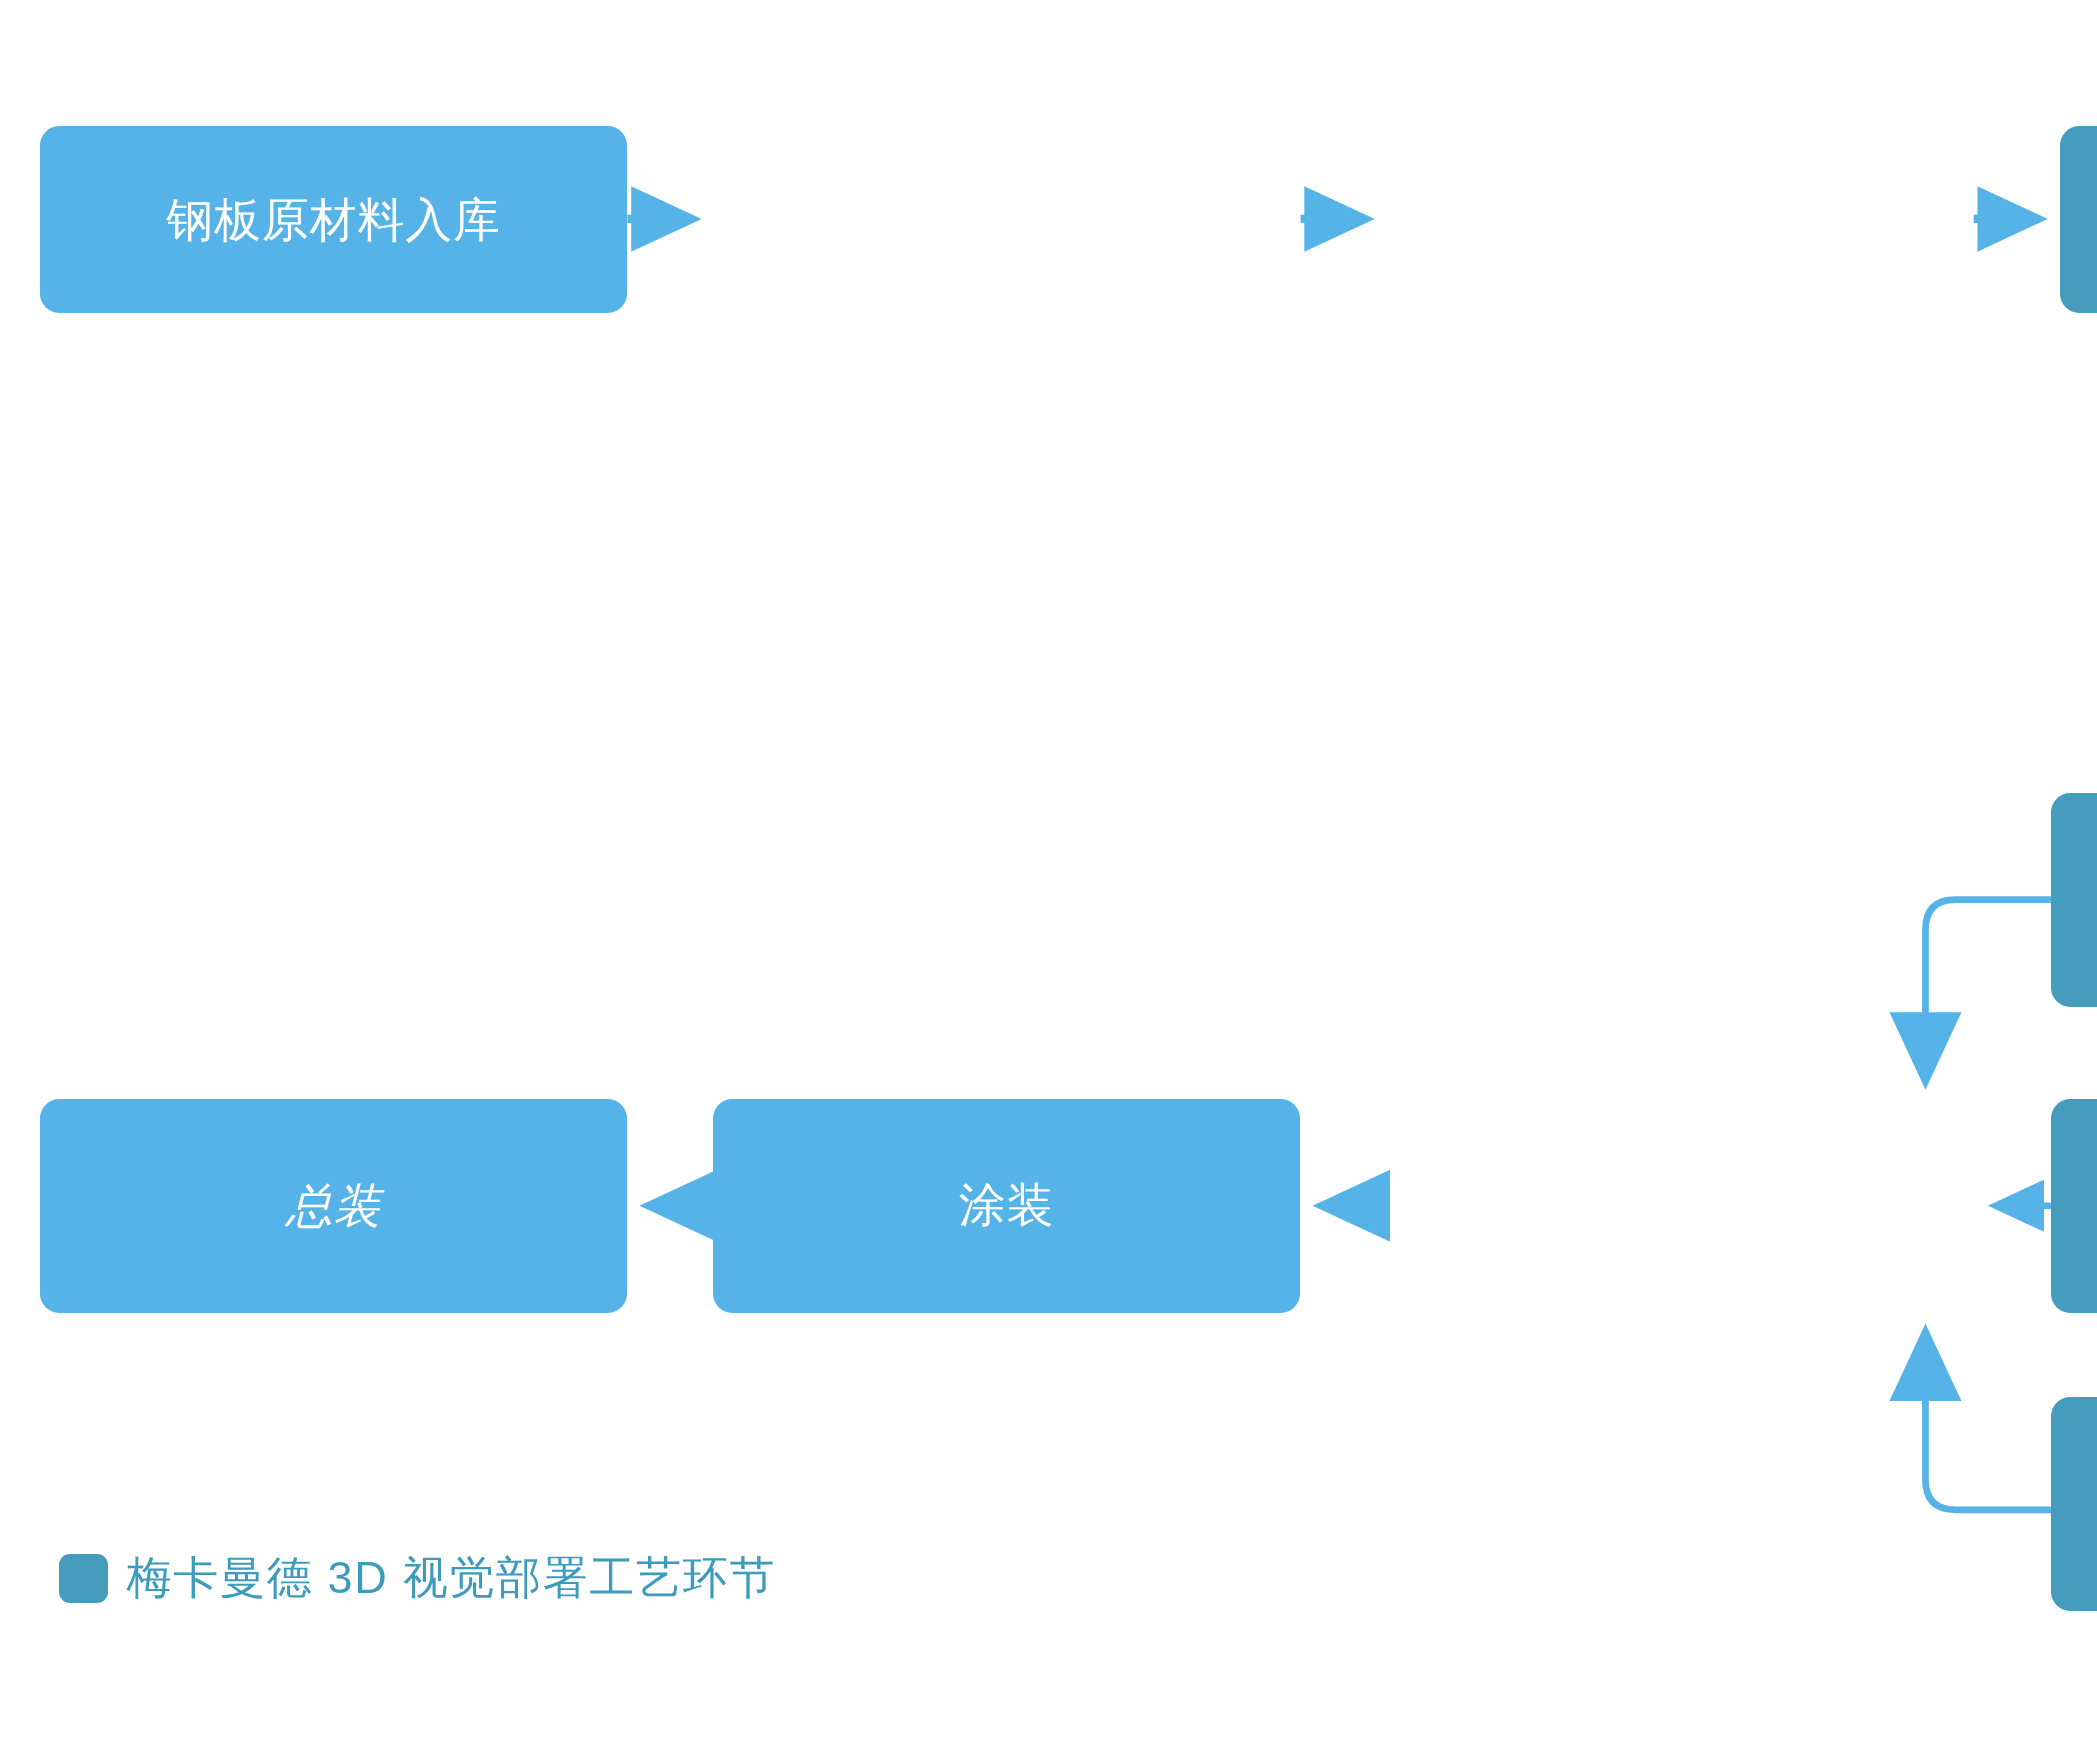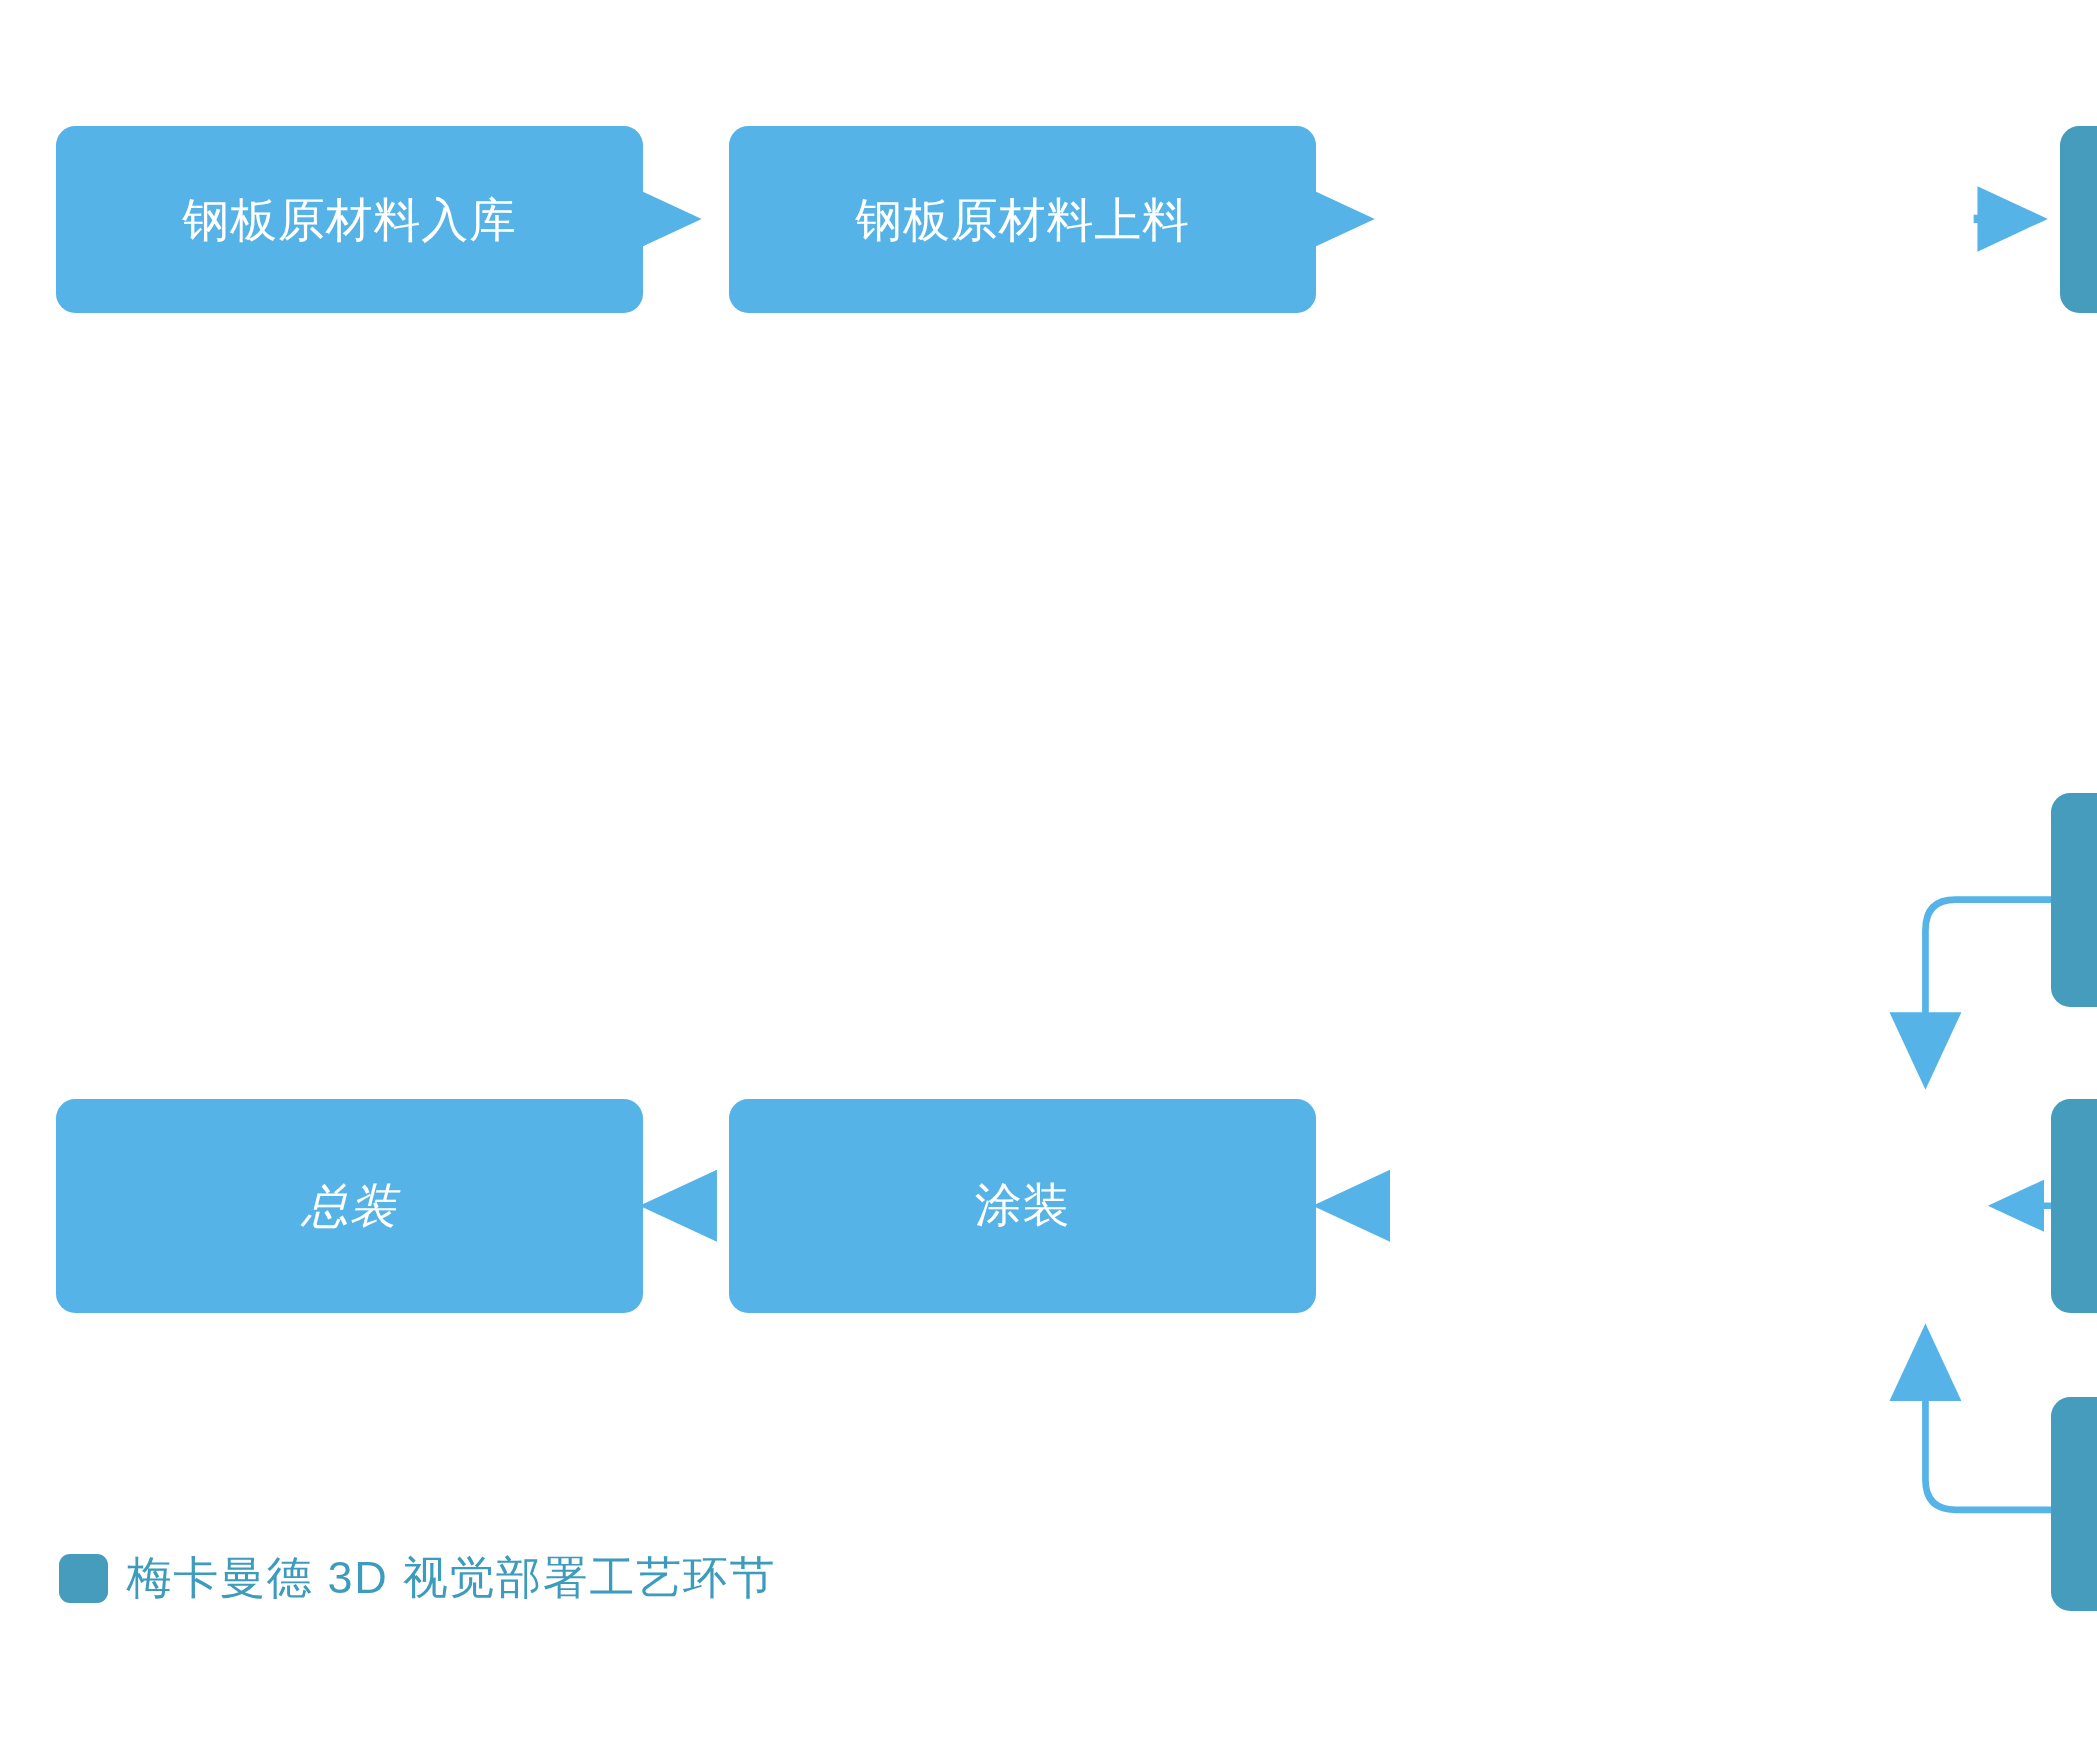--- a/index.html
+++ b/index.html
@@ -2,21 +2,21 @@
 <html style="font-size:6.7px"><head>
 <meta charset="utf-8">
 <style>
   html,body{margin:0;padding:0;background:#ffffff;}
   body{font-family:"Liberation Sans","DejaVu Sans",sans-serif;}
   #stage{position:relative;width:3356px;height:1748px;background:#ffffff;overflow:hidden;}
   svg#wires{position:absolute;left:0;top:0;width:3356px;height:1748px;pointer-events:none;}
   .node{position:absolute;display:flex;align-items:center;justify-content:center;
         border-radius:19.3px;color:#ffffff;text-align:center;line-height:1.35;
         font-size:47px;letter-spacing:0.8px;box-sizing:border-box;padding:0 10px;}
-  .node.light{background:#55b3e8;margin-left:16px;}
+  .node.light{background:#55b3e8;}
   .node.dark{background:#459cbc;}
   .node .txt{white-space:pre-line;display:block;width:100%;}
   #legend{position:absolute;display:flex;align-items:center;gap:18.5px;}
   #legend .swatch{width:49px;height:49px;border-radius:11px;background:#459cbc;flex:0 0 auto;}
   #legend .legend-label{font-size:45px;color:#3d9bbd;letter-spacing:1.7px;white-space:nowrap;}
 </style>
 </head>
 <body>
 
 <div id="stage">
@@ -63,23 +63,20 @@
     </g>
     <g stroke="#55b3e8" fill="none" stroke-width="22" marker-end="url(#ah)">
       <path d="M3305,2875 L3155,2875"></path>
       <path d="M1700,2875 L1550,2875"></path>
     </g>
   </svg>
 
   <div class="node light" style="left: 40px; top: 126px; width: 587px; height: 187px;">
       <span class="txt">钢板原材料入库</span>
     </div>
-  <div class="node light" style="left: 713px; top: 126px; width: 587px; height: 187px;">
-      <span class="txt">钢板原材料上料</span>
-    </div>
   <div class="node dark" style="left: 2060px; top: 126px; width: 587px; height: 187px;">
       <span class="txt">钢板自动
 切割下料</span>
     </div>
 
   <div class="node dark" style="left: 2051px; top: 793px; width: 604px; height: 214px;">
       <span class="txt">开坡口</span>
     </div>
   <div class="node dark" style="left: 2051px; top: 1099px; width: 604px; height: 214px;">
       <span class="txt">机加工</span>

